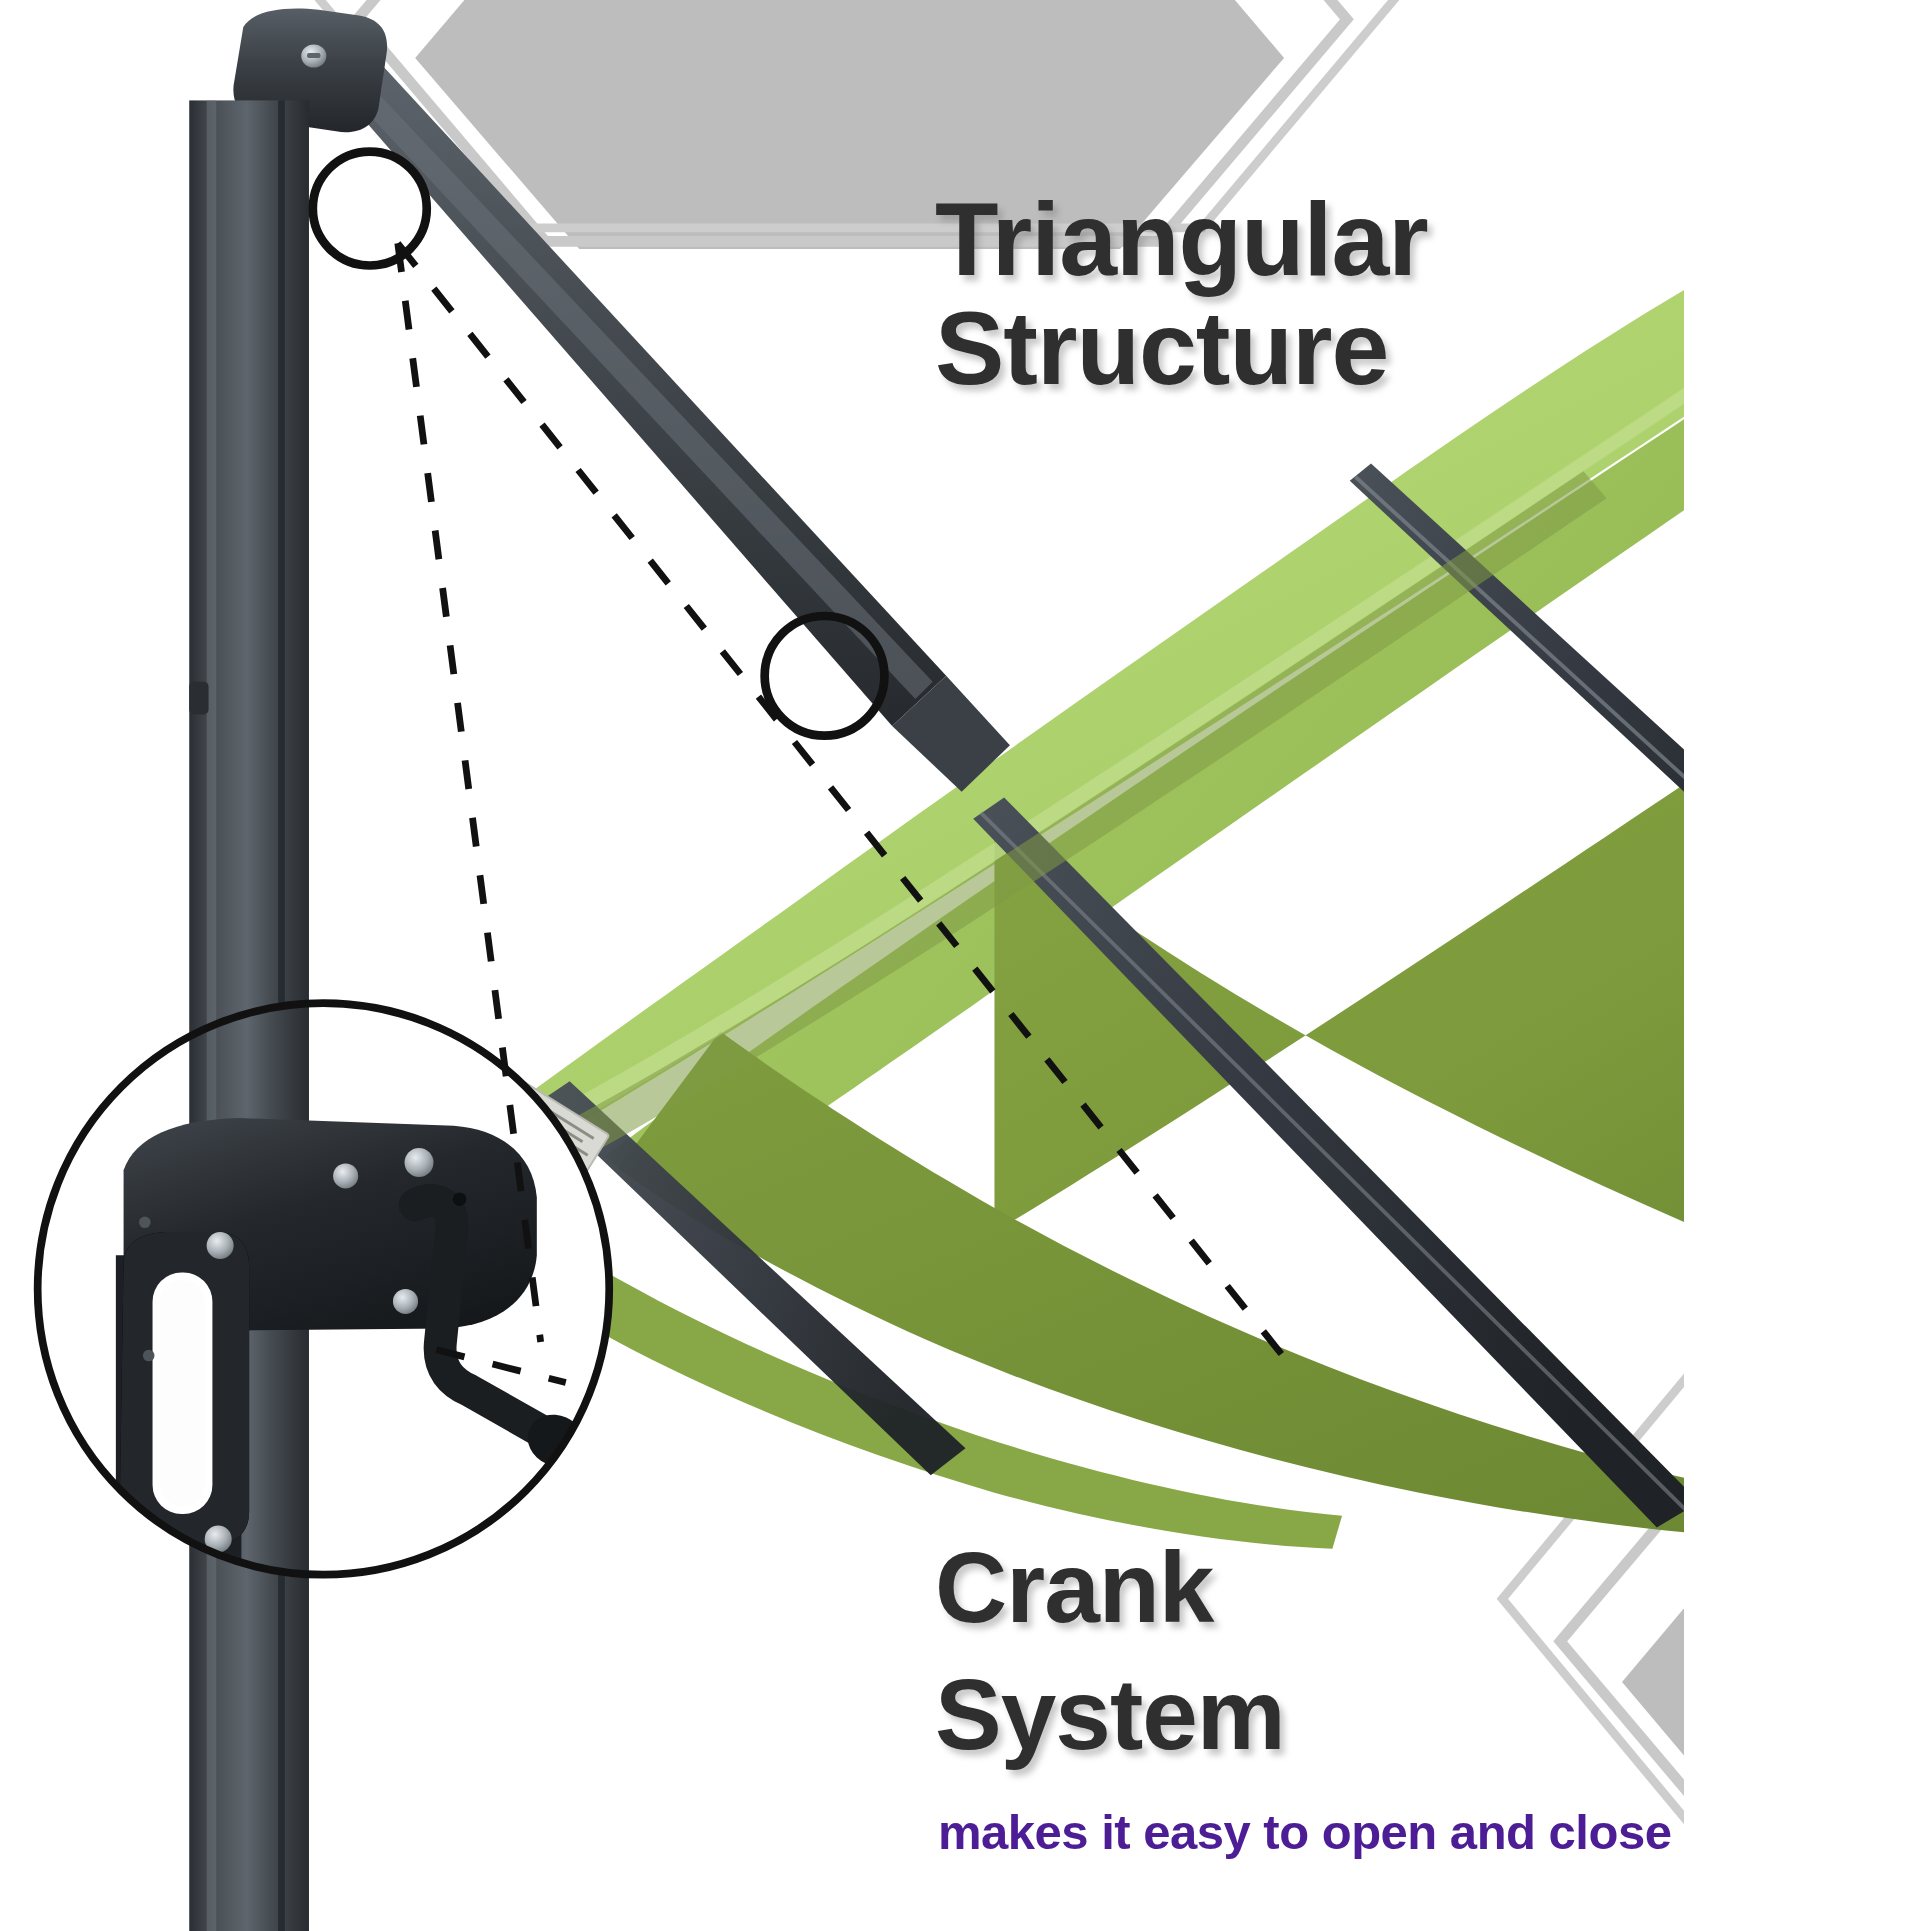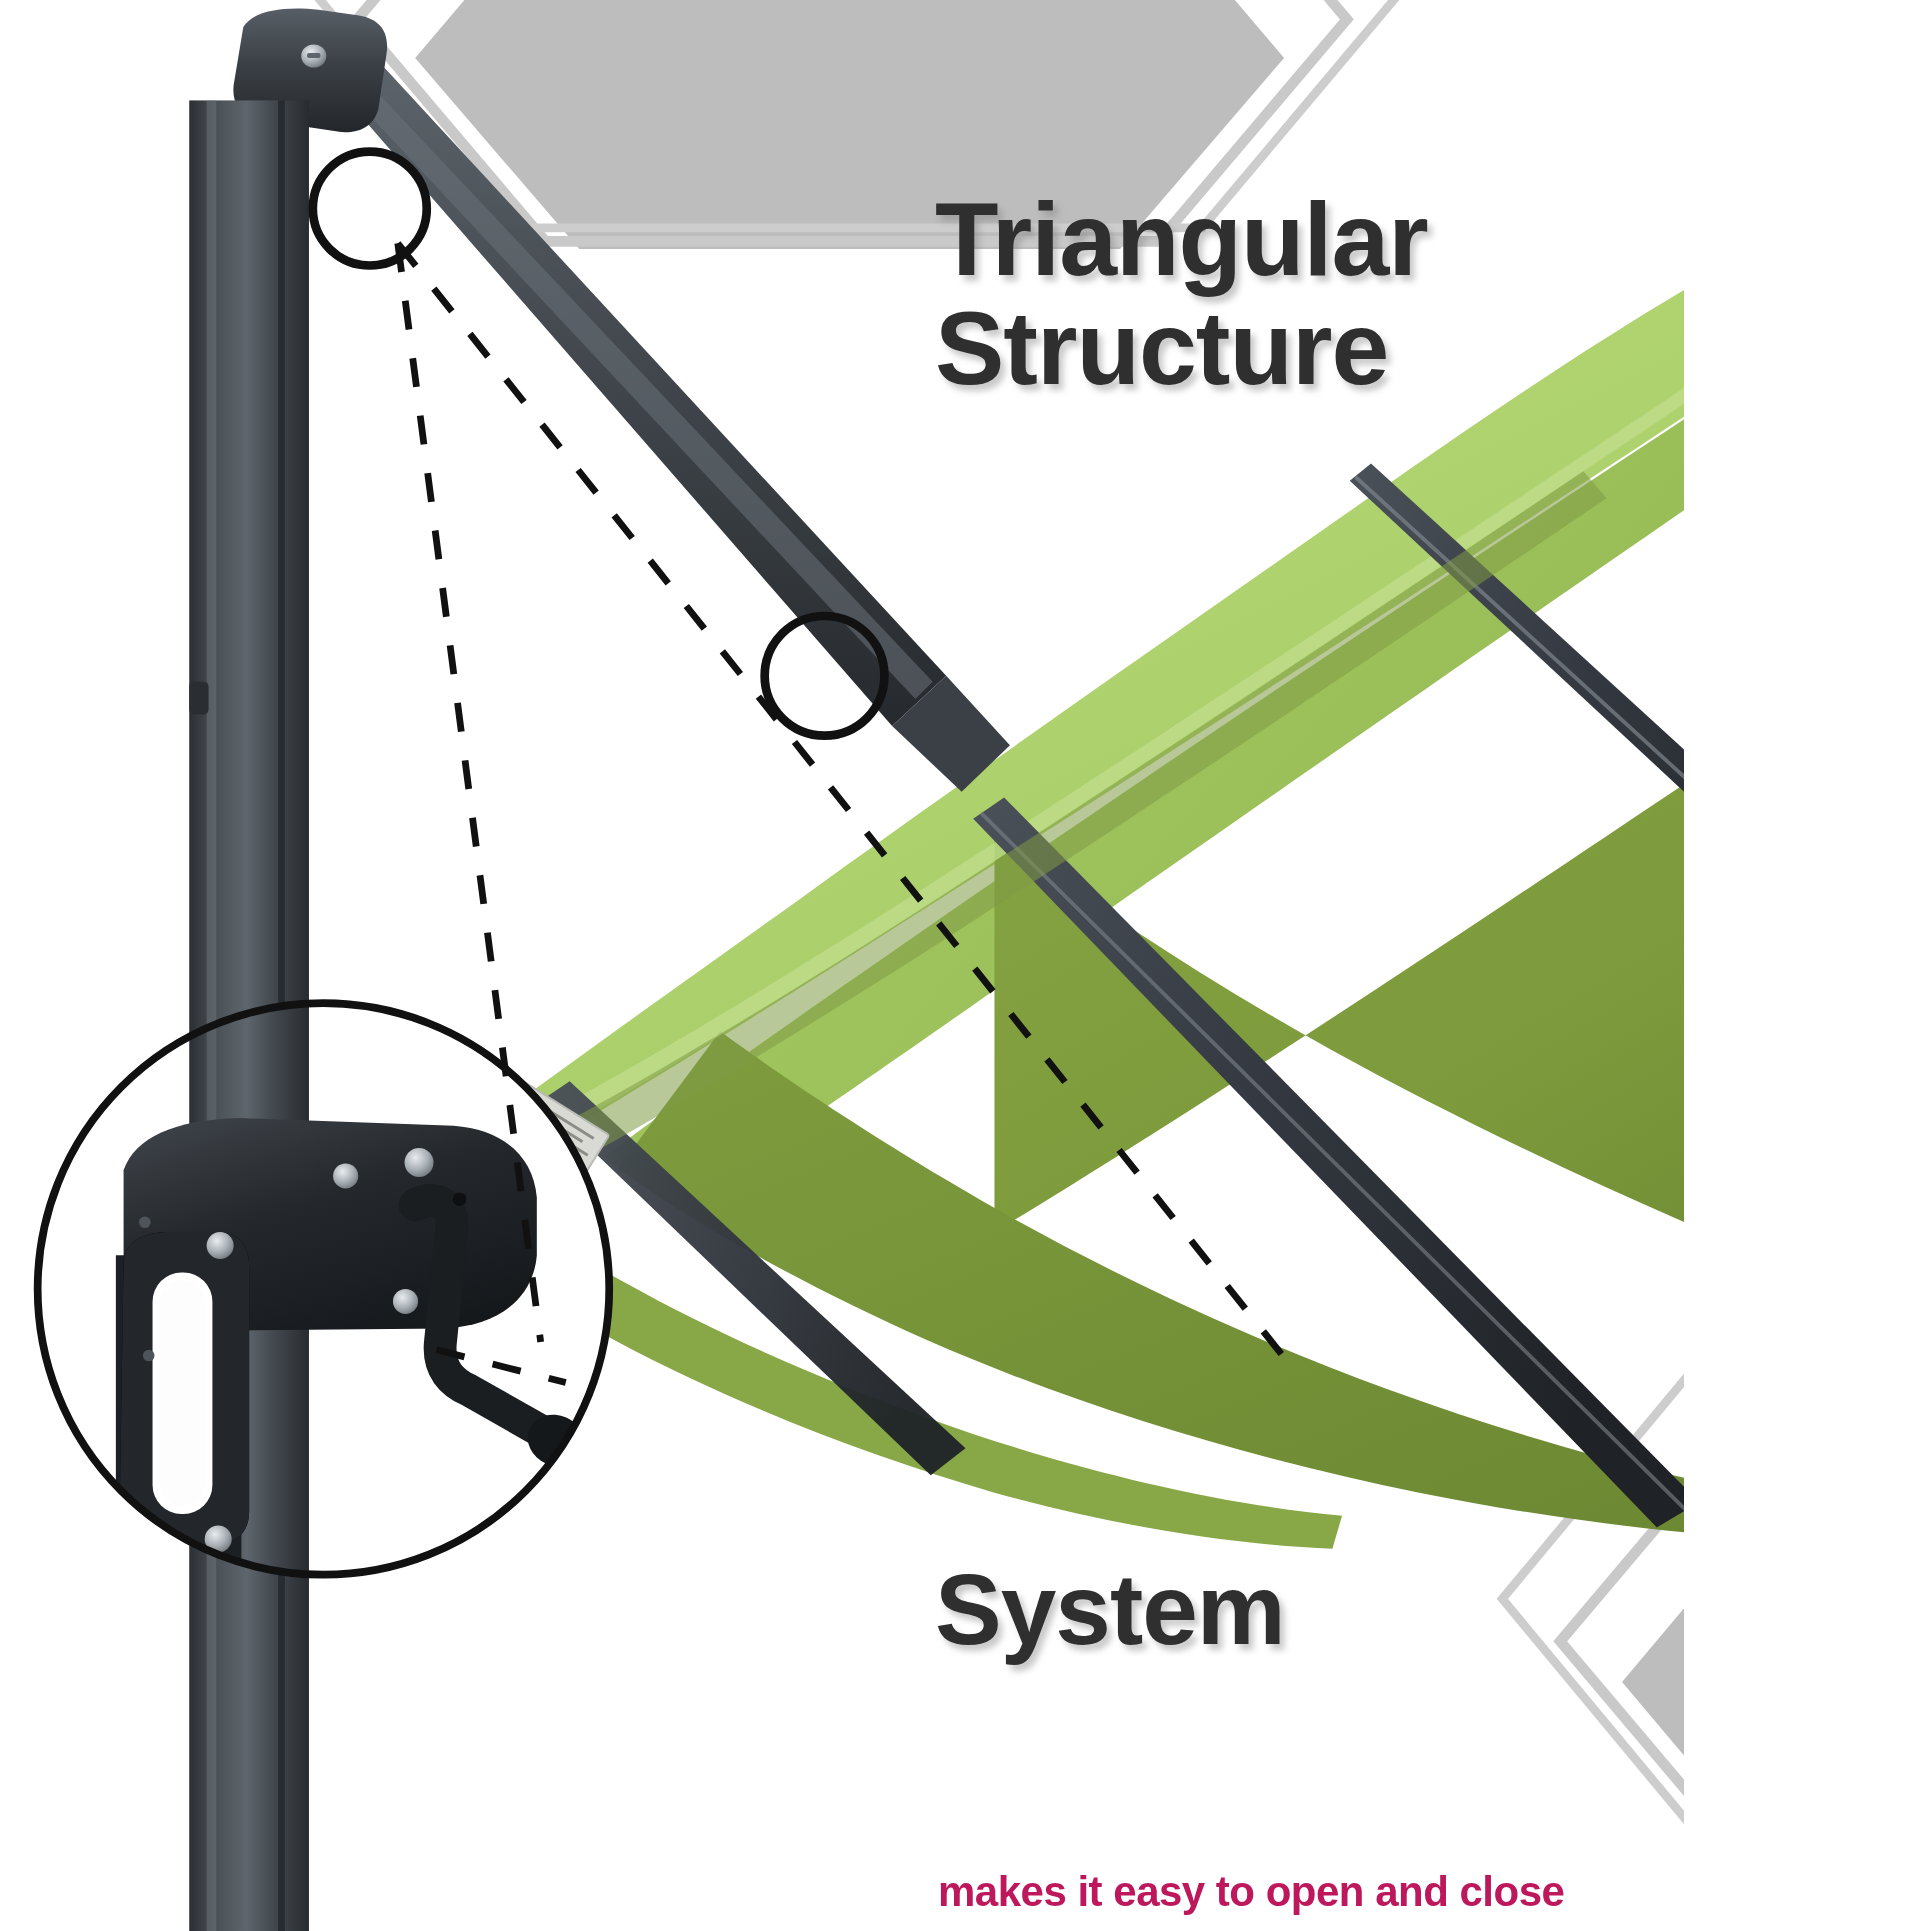--- a/index.html
+++ b/index.html
@@ -36,25 +36,25 @@
   #headline-structure .line2 { display: block; margin-top: 0; }
 
   #headline-crank {
     left: 935px; top: 1535px;
     font-size: 100px;
   }
   #headline-crank .line2 { display: block; margin-top: 22px; }
 
   .subcaption {
     position: absolute;
-    left: 938px; top: 1868px;
+    left: 938px; top: 1804px;
     font-family: "Liberation Sans", sans-serif;
     font-weight: bold;
-    font-size: 42px;
-    color: #be185d;
+    font-size: 49px;
+    color: #4c1d95;
     letter-spacing: -0.5px;
     white-space: nowrap;
   }
 </style>
 </head>
 <body>
 
 <div id="stage">
 
   <svg class="layer" viewBox="0 0 2000 2000" xmlns="http://www.w3.org/2000/svg">
@@ -294,19 +294,20 @@
     <circle cx="383" cy="216" r="59" fill="none" stroke="#111111" stroke-width="9"></circle>
     <circle cx="854" cy="700" r="62" fill="none" stroke="#111111" stroke-width="9"></circle>
   </svg>
 
   <div class="headline" id="headline-structure">
     <span>Triangular</span>
     <span class="line2">Structure</span>
   </div>
 
   <div class="headline" id="headline-crank">
+    <span>Crank</span>
     <span class="line2">System</span>
   </div>
 
   <div class="subcaption">makes it easy to open and close</div>
 
 </div>
 
 
 </body></html>

